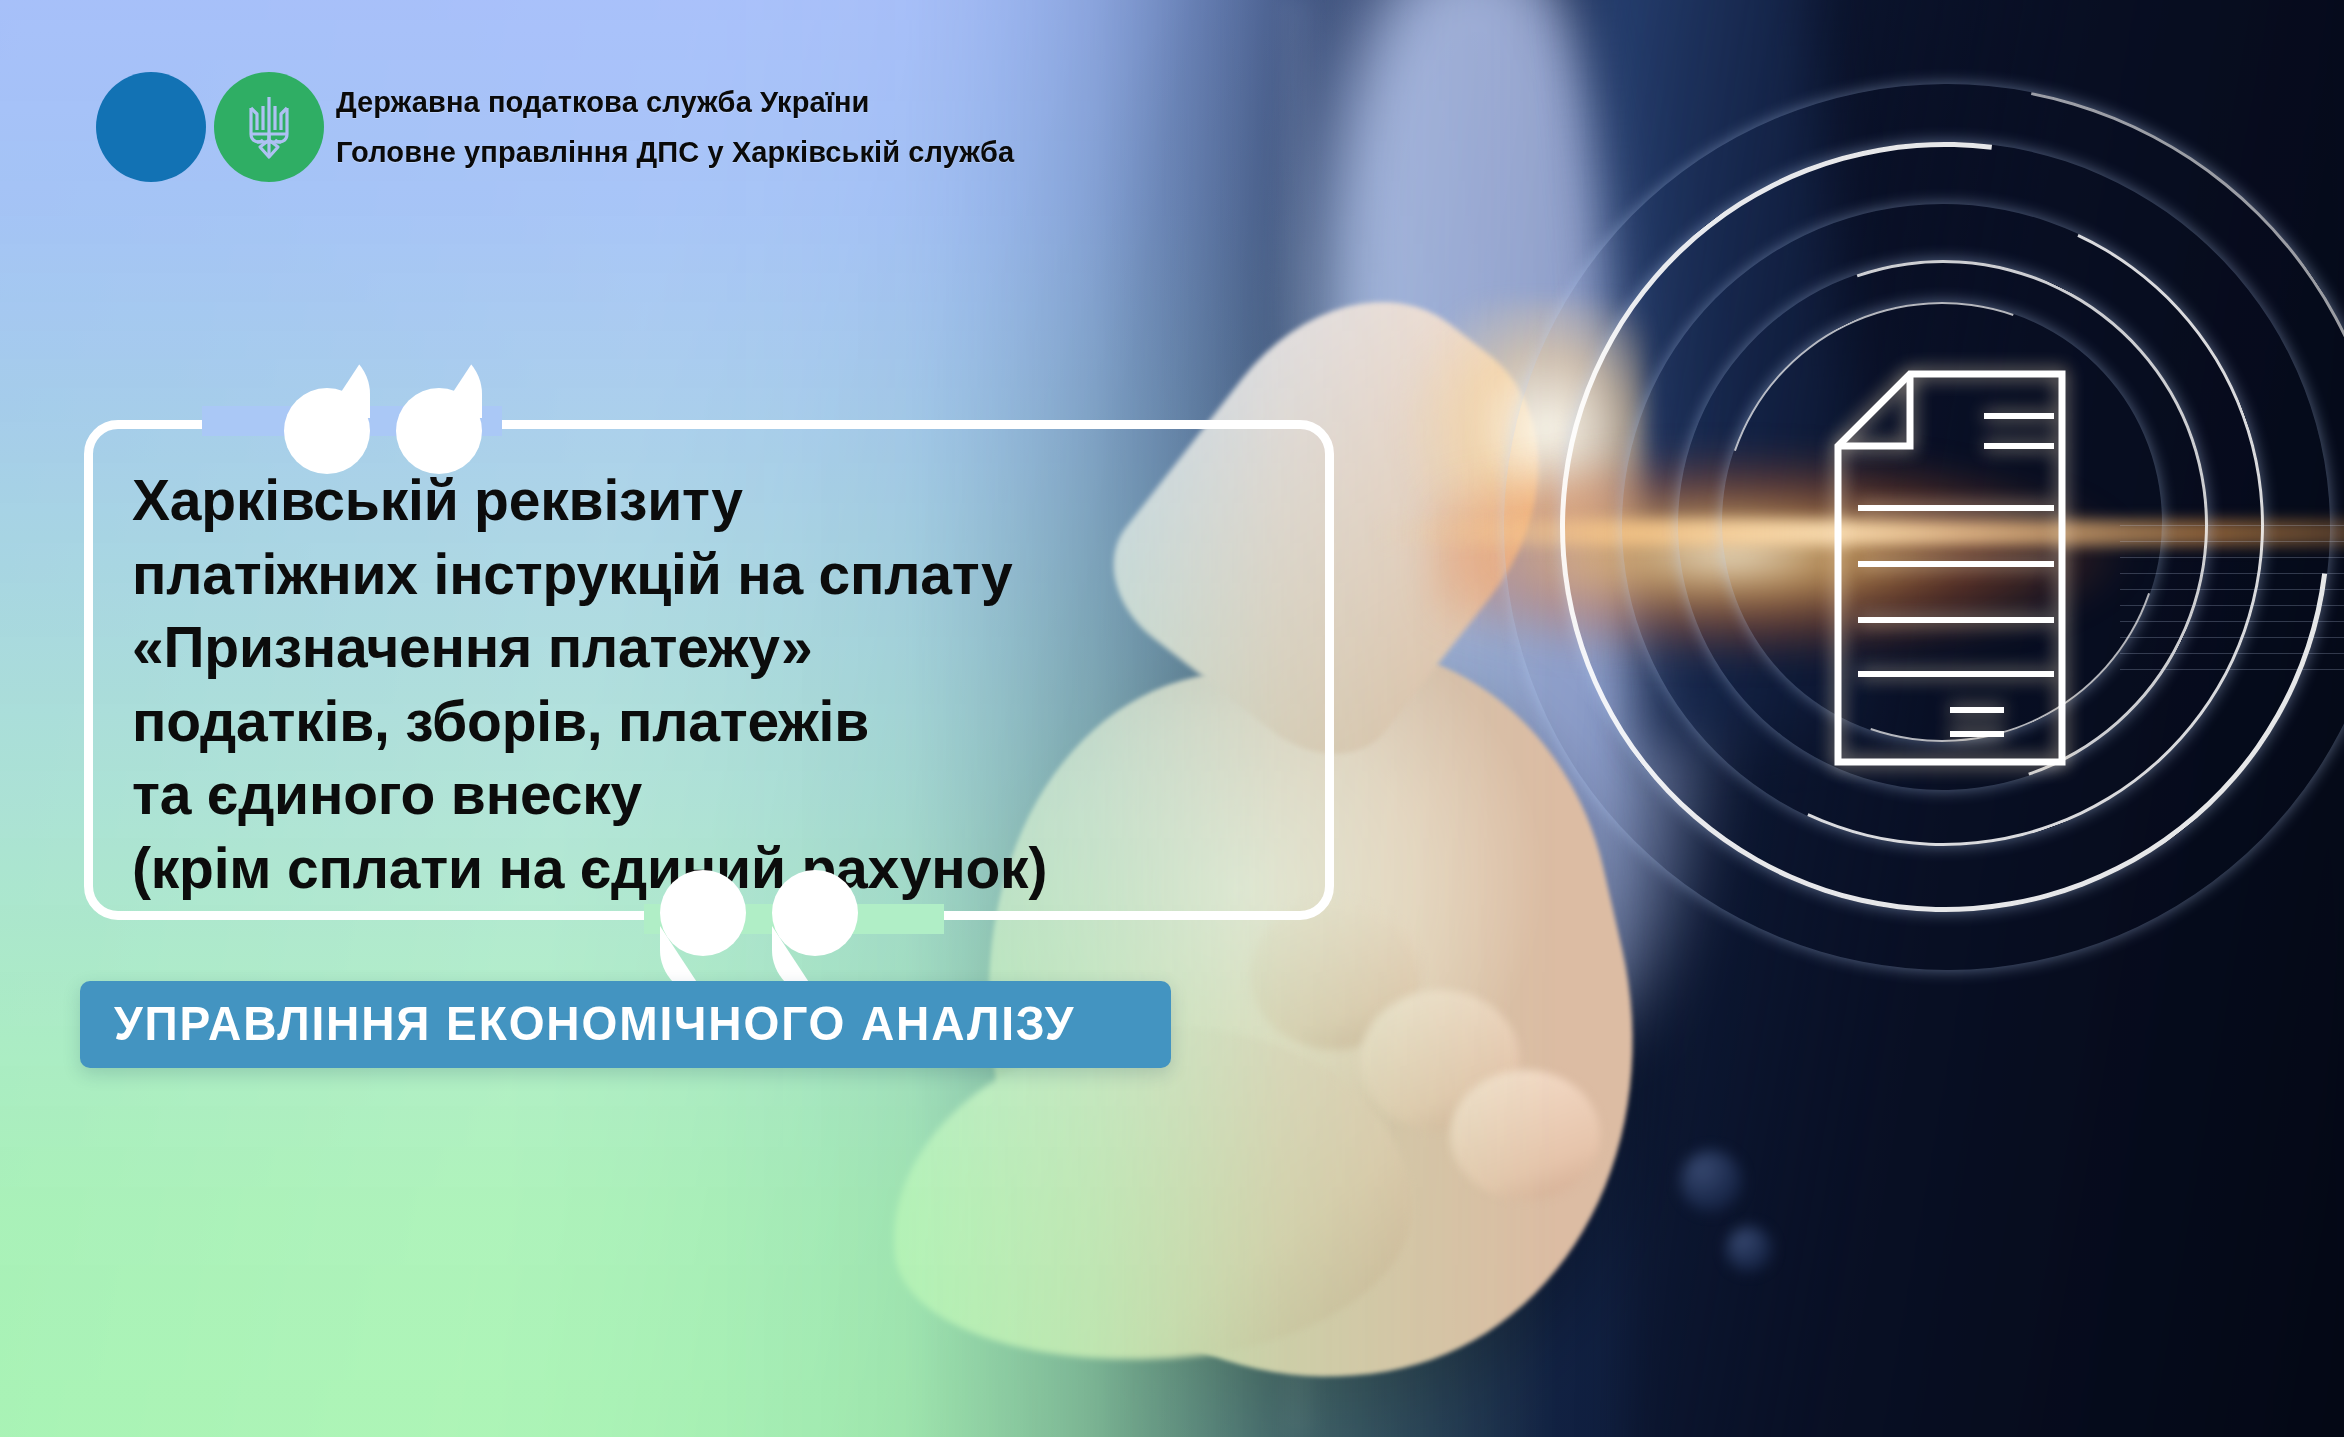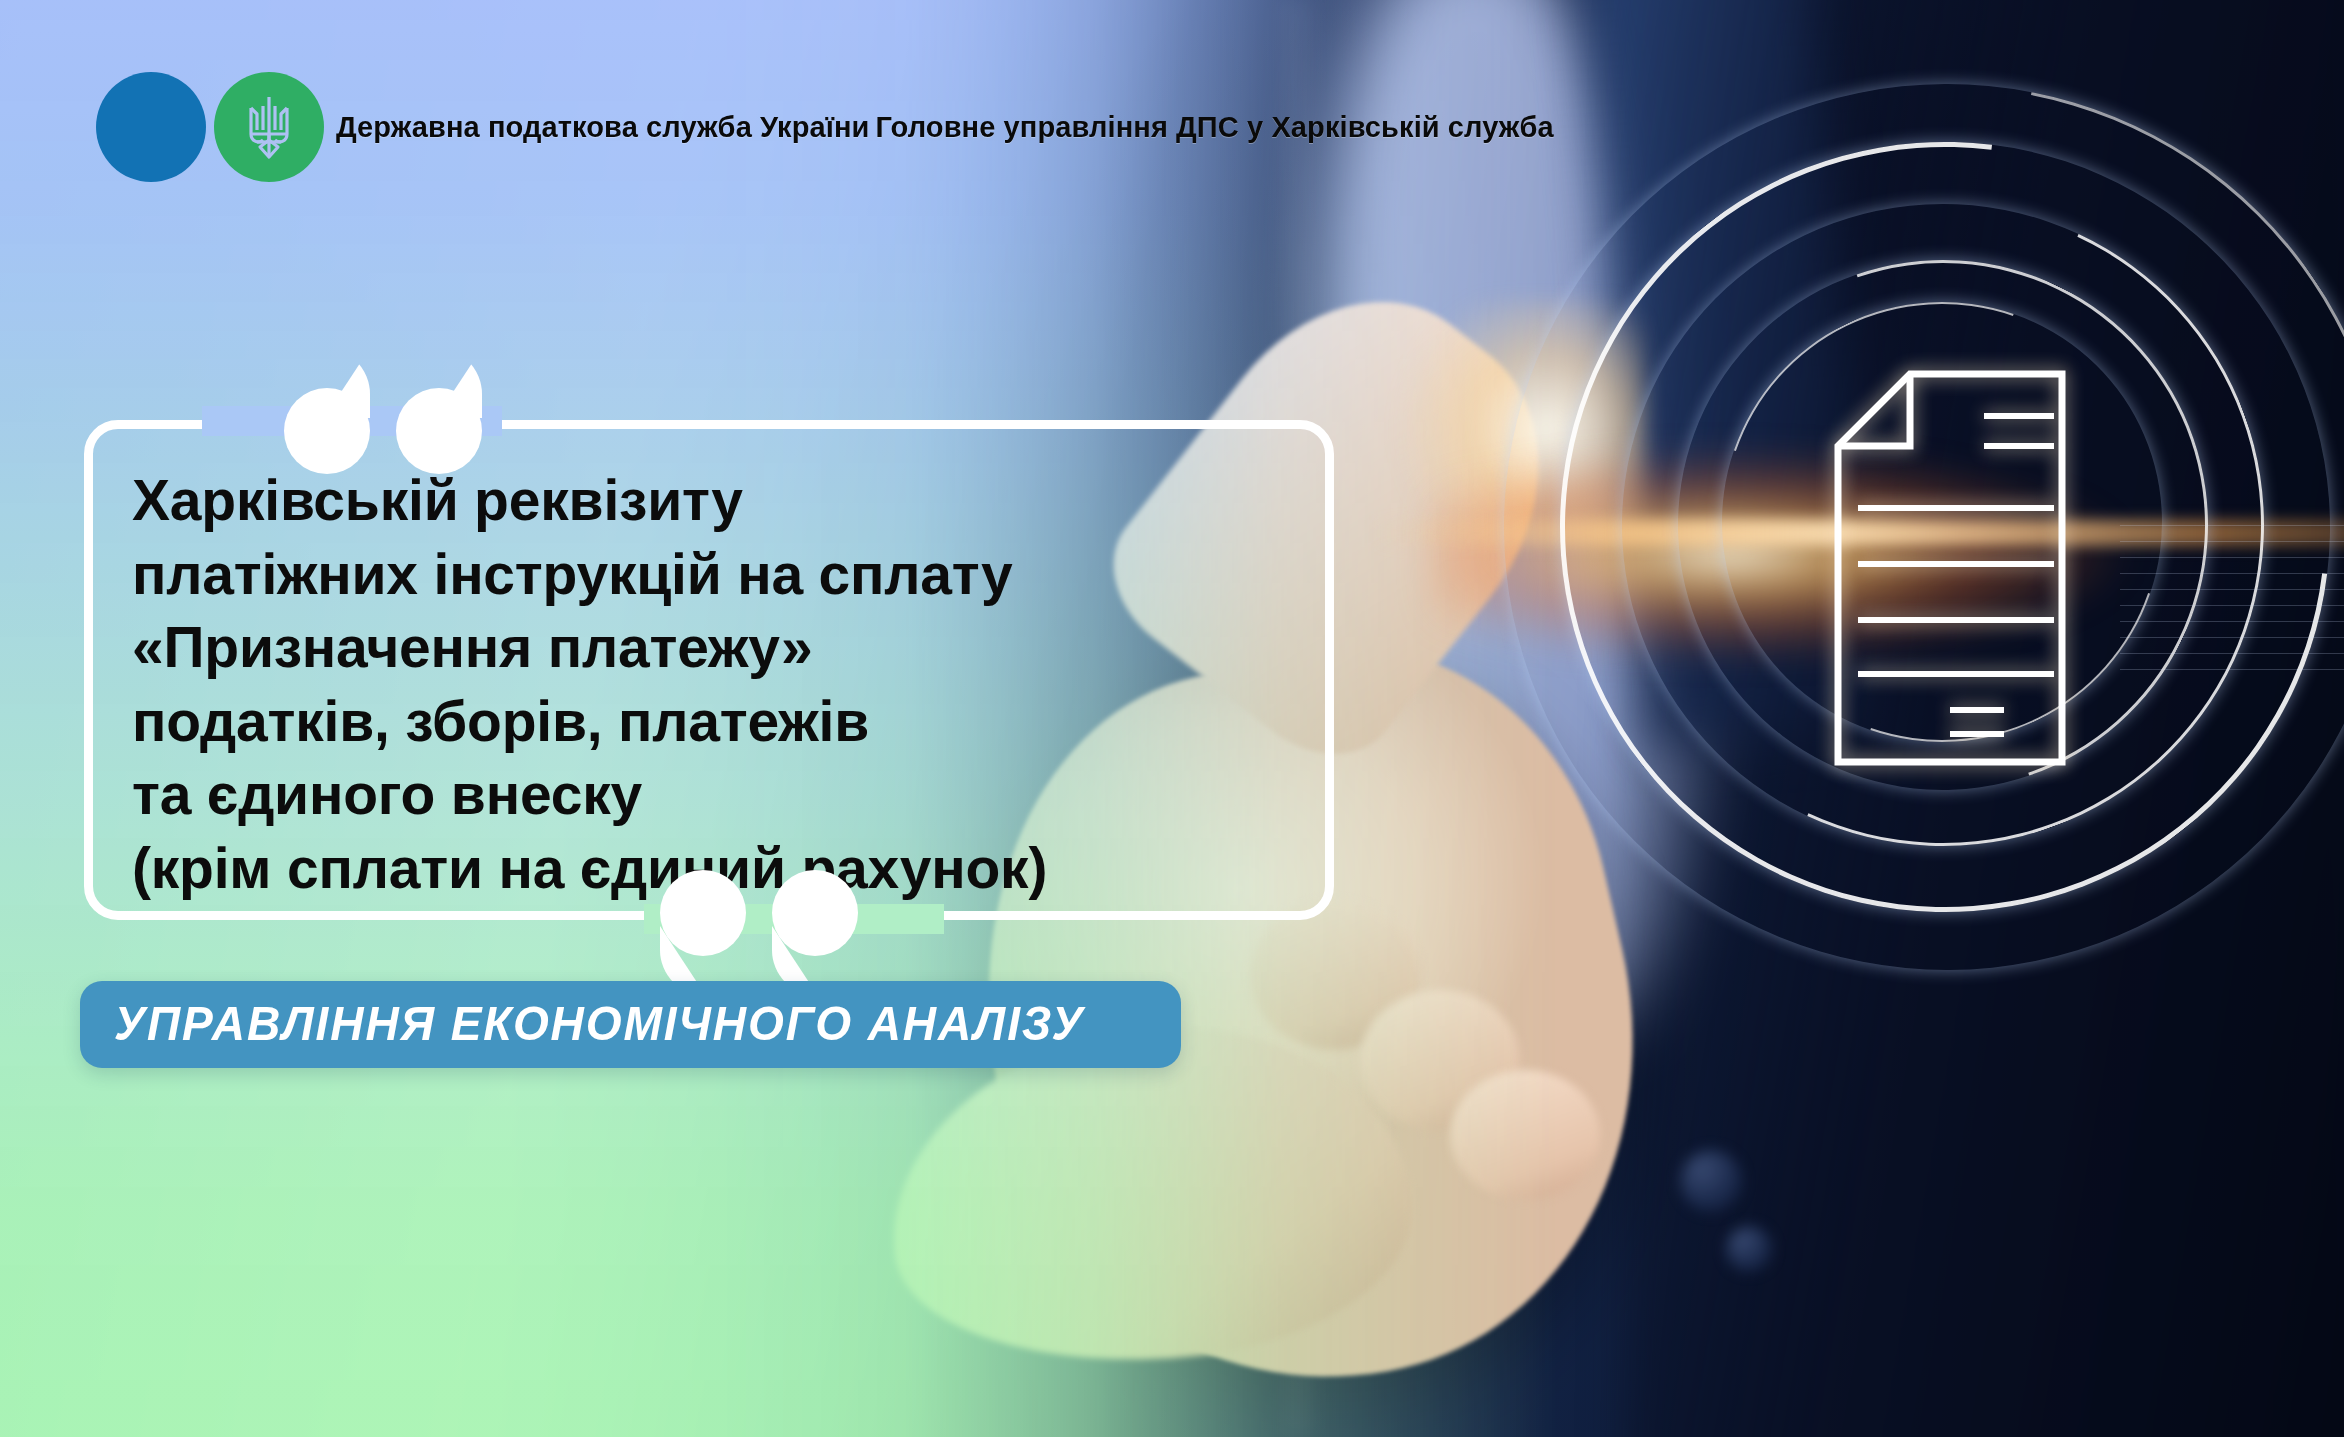--- a/index.html
+++ b/index.html
@@ -153,21 +153,21 @@
     mask-image:linear-gradient(90deg, #000 0%, #000 46%, rgba(0,0,0,.96) 58%, rgba(0,0,0,.72) 70%, rgba(0,0,0,.34) 82%, rgba(0,0,0,0) 100%);
   }
 
   
   .brand{position:absolute;left:96px;top:68px;display:flex;align-items:center;gap:0;}
   .logo{position:relative;width:228px;height:118px;flex:0 0 auto;}
   .circ{position:absolute;top:4px;width:110px;height:110px;border-radius:50%;}
   .circ-blue{left:0;background:#1272B4;}
   .circ-green{left:118px;background:#2FAE64;}
   .circ-green svg{position:absolute;left:28px;top:22px;}
-  .brand-text{display:flex;gap:6px;margin-left:12px;}
+  .brand-text{display:flex;flex-direction:column;gap:16px;margin-left:12px;}
   .brand-line{
     color:#0a0a0a;font-size:29px;font-weight:bold;letter-spacing:.1px;
     line-height:1.18;white-space:nowrap;
     text-shadow:0 1px 0 rgba(255,255,255,.28);
   }
 
   
   .quote-wrap{position:absolute;left:84px;top:420px;width:1250px;height:500px;}
   .qbox{
     position:absolute;inset:0;
@@ -214,24 +214,23 @@
   .qtext{
     position:absolute;left:48px;top:44px;right:40px;
     color:#0c0c0c;font-size:57px;font-weight:bold;
     line-height:1.29;letter-spacing:-.2px;white-space:nowrap;
   }
   .qtext div{margin:0;}
 
   
   .banner{
     position:absolute;left:80px;top:981px;
-    background:#4394C1;border-radius:22px;
+    background:#4394C1;border-radius:10px;
     padding:18px 34px 20px 34px;
     box-shadow:0 6px 18px rgba(20,60,90,.18);
-    font-style:italic;
   }
   .banner-text{
     color:#ffffff;font-size:49px;font-weight:bold;
     letter-spacing:2.0px;white-space:nowrap;line-height:1;
     font-stretch:condensed;
     transform:scaleX(.94);transform-origin:left center;
   }
 </style>
 </head>
 <body>

